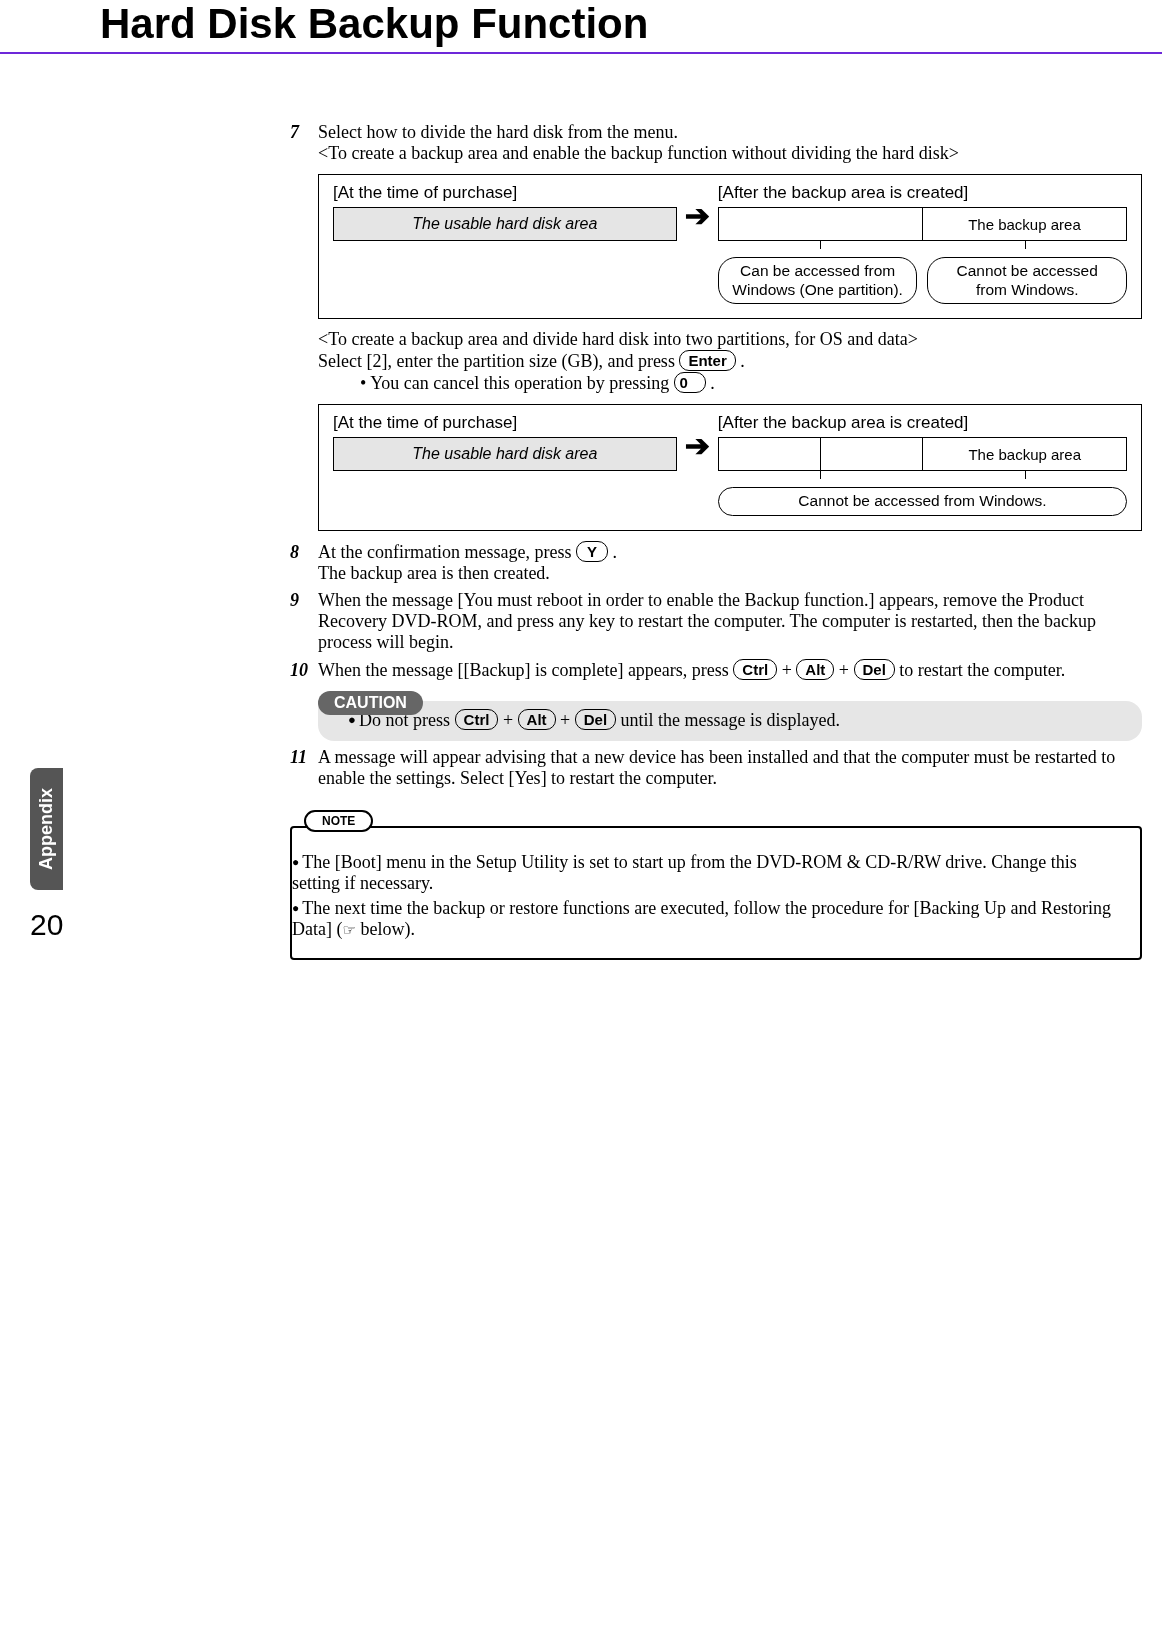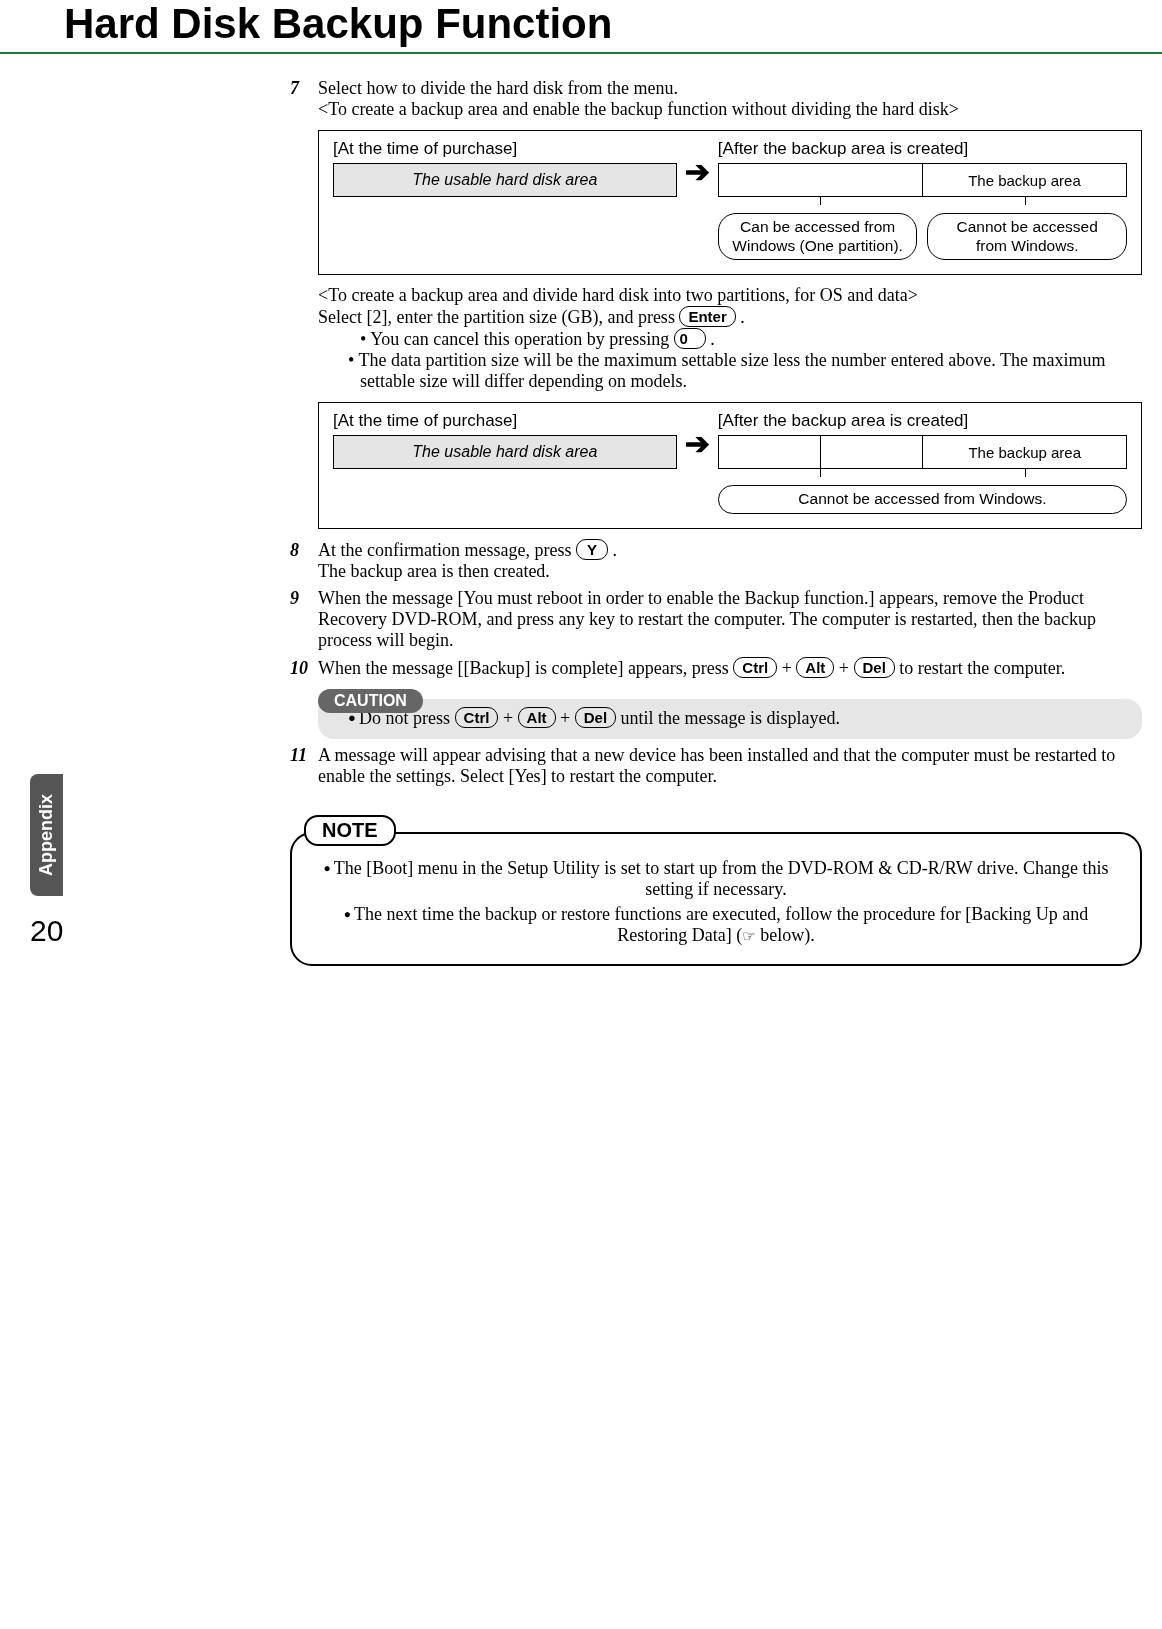--- a/index.html
+++ b/index.html
@@ -5,24 +5,24 @@
   body {
     font-family: "Times New Roman", Times, serif;
     font-size: 18px;
     margin: 0;
     padding: 0;
     width: 1162px;
     position: relative;
     color: #000;
   }
   .header-bar {
-    border-bottom: 2px solid #15803d;
-    padding-left: 64px;
+    border-bottom: 2px solid #6d28d9;
+    padding-left: 100px;
     padding-top: 0;
-    margin-bottom: 24px;
+    margin-bottom: 68px;
   }
   .header-title {
     font-family: Arial, Helvetica, sans-serif;
     font-weight: bold;
     font-size: 42px;
     margin: 0;
     padding-bottom: 4px;
   }
   .content {
     margin-left: 290px;
@@ -133,29 +133,28 @@
   }
   .bullet-line::before { content:"● "; font-size:13px; vertical-align:2px;}
   .note-wrap { margin: 14px 0 0 0; margin-left:28px; position:relative;}
   .note-label {
     display:inline-block;
     border:2px solid #000;
     border-radius:14px;
     padding:2px 16px;
     font-family: Arial, Helvetica, sans-serif;
     font-weight:bold;
-    font-size:20px;
+    font-size:12px;
     background:#fff;
-    position:relative; left:14px; top:14px; z-index:2;
+    position:relative; left:14px; top:6px; z-index:2;
   }
   .note-body {
     border:2px solid #000;
-    border-radius:22px;
-    padding:20px 16px 14px 16px;
-    text-align:center;
+    border-radius:4px;
+    padding:20px 16px 14px 0;
   }
   .note-body li { margin-bottom:4px; }
   ul.bullets { list-style:none; padding-left:0; margin:4px 0;}
   ul.bullets > li::before { content:"● "; font-size:12px; vertical-align:2px;}
   .side-tab {
     position:absolute;
     left:30px;
     bottom:70px;
     background:#555;
     color:#fff;
@@ -221,21 +220,20 @@
     </div>
   </div>
 
   <div class="indent">&lt;To create a backup area and divide hard disk into two partitions, for OS and data&gt;</div>
   <div class="indent">
     <span>Select [2], enter the partition size (GB), and press </span><span class="key">Enter</span><span> .</span>
   </div>
   <div class="indent" style="margin-left:56px">
     <span class="li-dot"><span>You can cancel this operation by pressing </span> <span class="key">0</span><span> .</span></span>
   </div>
-  <div class="indent li-dot" style="margin-left:56px">The data partition size will be the maximum settable size less the number entered above. The maximum settable size will differ depending on models.</div>
 
   <div class="diagram-box">
     <div class="dia-row">
       <div class="dia-col" style="flex:1.05">
         <div class="dia-label">[At the time of purchase]</div>
         <div class="hdisk">The usable hard disk area</div>
       </div>
       <div class="arrow">➔</div>
       <div class="dia-col" style="flex:1.25">
         <div class="dia-label">[After the backup area is created]</div>

